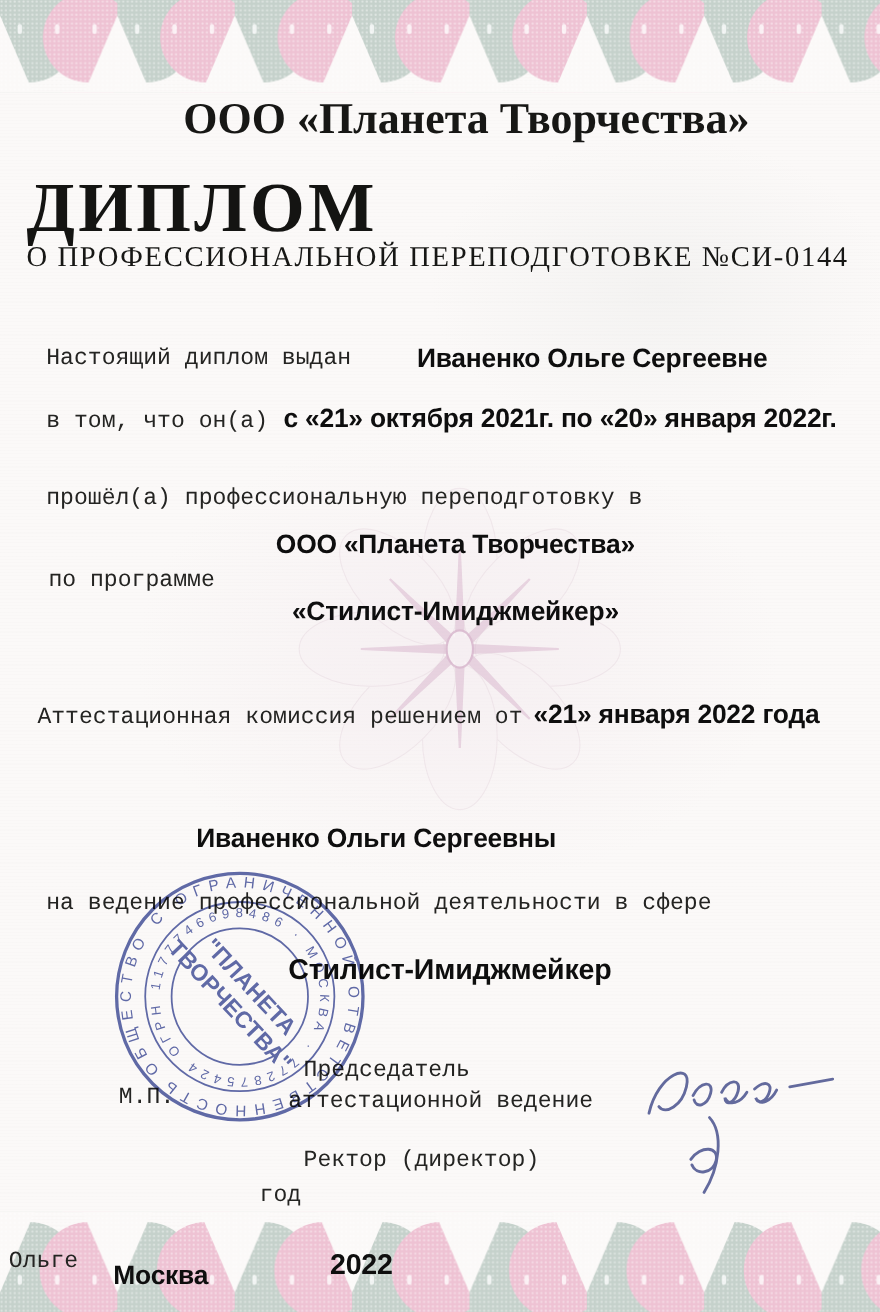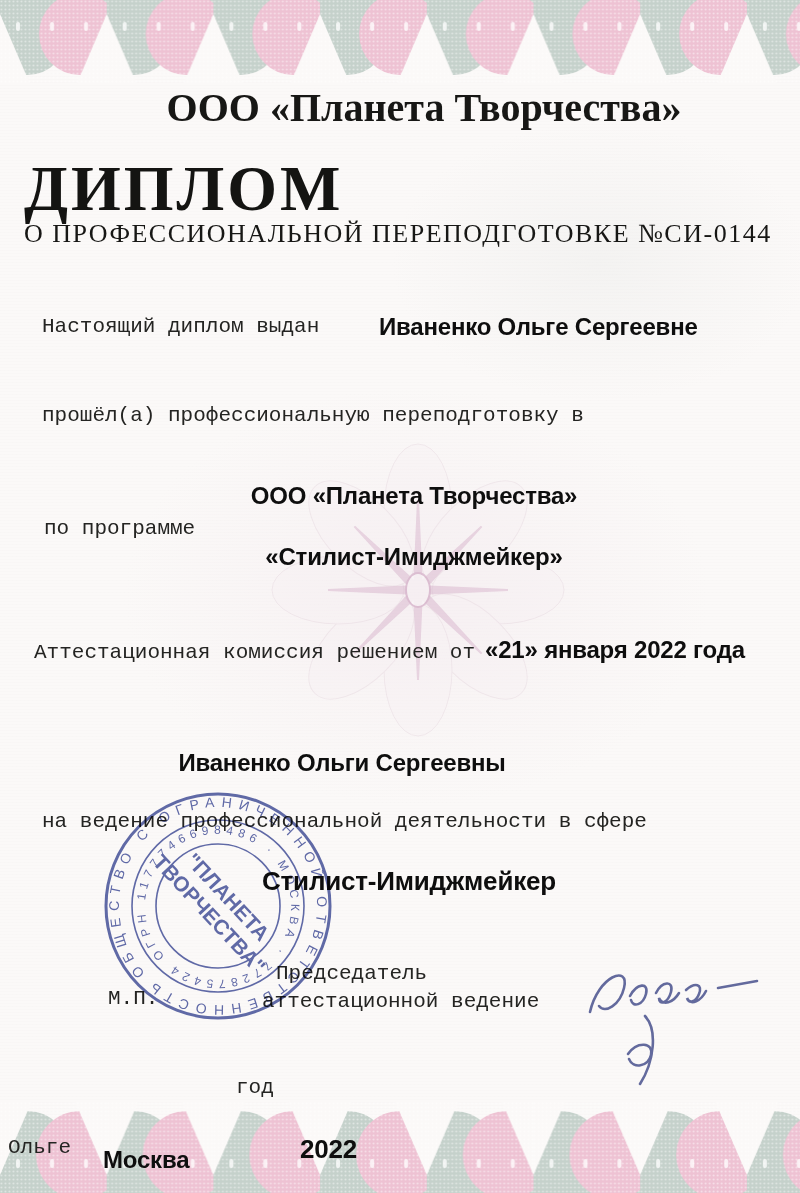--- a/index.html
+++ b/index.html
@@ -99,22 +99,26 @@
     <ellipse cx="0" cy="0" rx="12" ry="17" fill="#fdfbfc" stroke="#c08ab0" stroke-width="2" opacity=".8"></ellipse>
   </svg>
 
   <div class="abs h-org z2">ООО «Планета Творчества»</div>
   <div class="abs h-dip z2">ДИПЛОМ</div>
   <div class="abs h-sub z2">О ПРОФЕССИОНАЛЬНОЙ ПЕРЕПОДГОТОВКЕ №СИ-0144</div>
 
   <div class="abs serif z2" style="left:18px;top:315px">Настоящий диплом выдан</div>
   <div class="abs bsans z2" style="left:355px;top:314px">Иваненко Ольге Сергеевне</div>
 
+  <div class="abs z2" style="left:18px;top:368px">
+    <span class="serif">в том, что он(а)</span>
+    <span class="bsans" style="margin-left:10px">с «21» октября 2021г. по «20» января 2022г.</span>
+  </div>
 
-  <div class="abs serif z2" style="left:18px;top:404px">прошёл(а) профессиональную переподготовку в</div>
+  <div class="abs serif z2" style="left:18px;top:442px">прошёл(а) профессиональную переподготовку в</div>
 
   <div class="abs bsans center-line z2" style="top:483px">ООО «Планета Творчества»</div>
 
   <div class="abs serif z2" style="left:20px;top:517px">по программе</div>
 
   <div class="abs bsans center-line z2" style="top:544px">«Стилист-Имиджмейкер»</div>
 
   <div class="abs z2" style="left:10px;top:637px">
     <span class="serif">Аттестационная комиссия решением от</span>
     <span class="bsans" style="margin-left:6px">«21» января 2022 года</span>
@@ -123,20 +127,21 @@
 
   <div class="abs bsans z2" style="left:0;width:636px;text-align:center;top:750px">Иваненко Ольги Сергеевны</div>
 
   <div class="abs serif z2" style="left:18px;top:810px">на ведение профессиональной деятельности в сфере</div>
 
   <div class="abs bsans z2" style="left:238px;top:867px;font-size:26px">Стилист-Имиджмейкер</div>
 
   <div class="abs serif z2" style="left:252px;top:962px">Председатель</div>
   <div class="abs serif z2" style="left:238px;top:990px">аттестационной ведение</div>
   <div class="abs serif z2" style="left:84px;top:987px">М.П.</div>
+  <div class="abs serif z2" style="left:252px;top:1044px">Ректор (директор)</div>
 
   <div class="abs serif z3" style="left:8px;top:1136px">Ольге</div>
   <div class="abs bsans z3" style="left:103px;top:1147px;font-size:24px">Москва</div>
   <div class="abs serif z3" style="left:236px;top:1076px">год</div>
   <div class="abs bsans z3" style="left:300px;top:1135px;font-size:26px">2022</div>
 
   <svg class="stamp-svg" width="236" height="236" viewBox="0 0 236 236">
     <defs>
       <path id="oring" d="M48,188 A99,99 0 1 1 188,188 A99,99 0 0 1 48,188"></path>
       <path id="iring" d="M66,170 A73,73 0 1 1 170,170 A73,73 0 0 1 66,170"></path>

